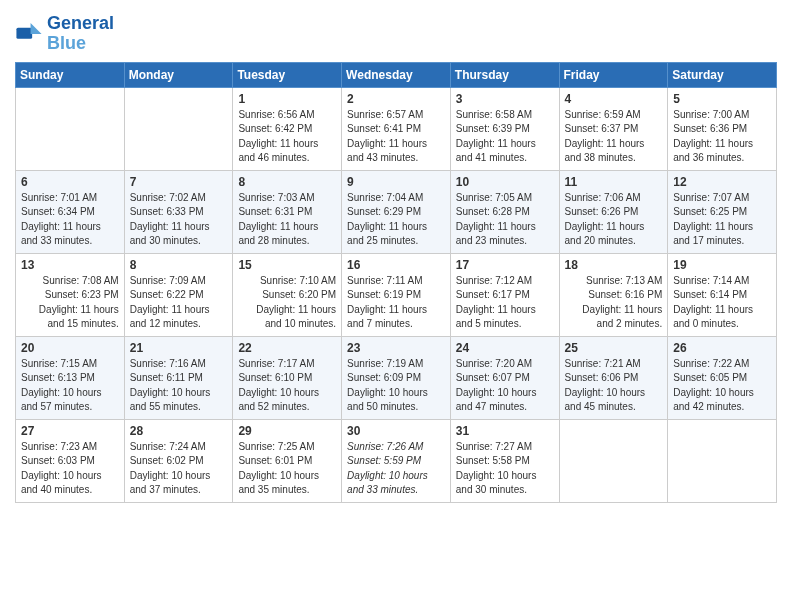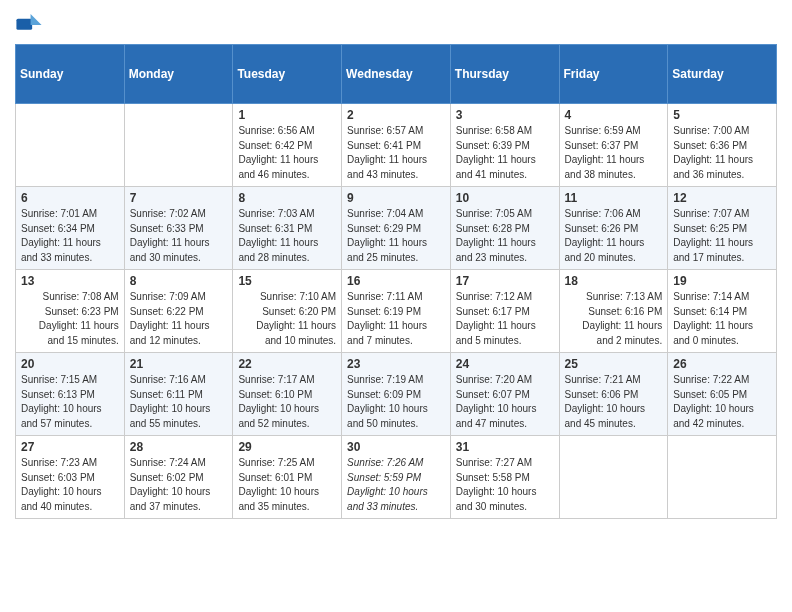--- a/index.html
+++ b/index.html
@@ -52,21 +52,21 @@
     table {
       width: 100%;
       border-collapse: collapse;
       table-layout: fixed;
     }
     thead th {
       background-color: #2a6db5;
       color: #fff;
       font-size: 12px;
       font-weight: bold;
-      padding: 22px 4px;
+      padding: 5px 4px;
       text-align: left;
       border: 1px solid #5590cc;
     }
     td {
       vertical-align: top;
       border: 1px solid #ccc;
       padding: 4px 5px;
       font-size: 10px;
       color: #333;
       height: 80px;
@@ -96,20 +96,24 @@
   </style>
 </head>
 <body>
 
 <div class="header">
   <div class="logo">
     <svg class="logo-icon" width="32" height="28" viewBox="0 0 32 28">
       <rect x="0" y="6" width="20" height="14" rx="2" fill="#1a5fa8"></rect>
       <polygon points="18,0 32,14 18,14" fill="#5ba3d9"></polygon>
     </svg>
+    <div class="logo-text">
+      <div><span>General</span></div>
+      <div><span style="color:#5ba3d9">Blue</span></div>
+    </div>
   </div>
 </div>
 
 <table>
   <thead>
     <tr>
     <th>Sunday</th>
         <th>Monday</th>
         <th>Tuesday</th>
         <th>Wednesday</th>

